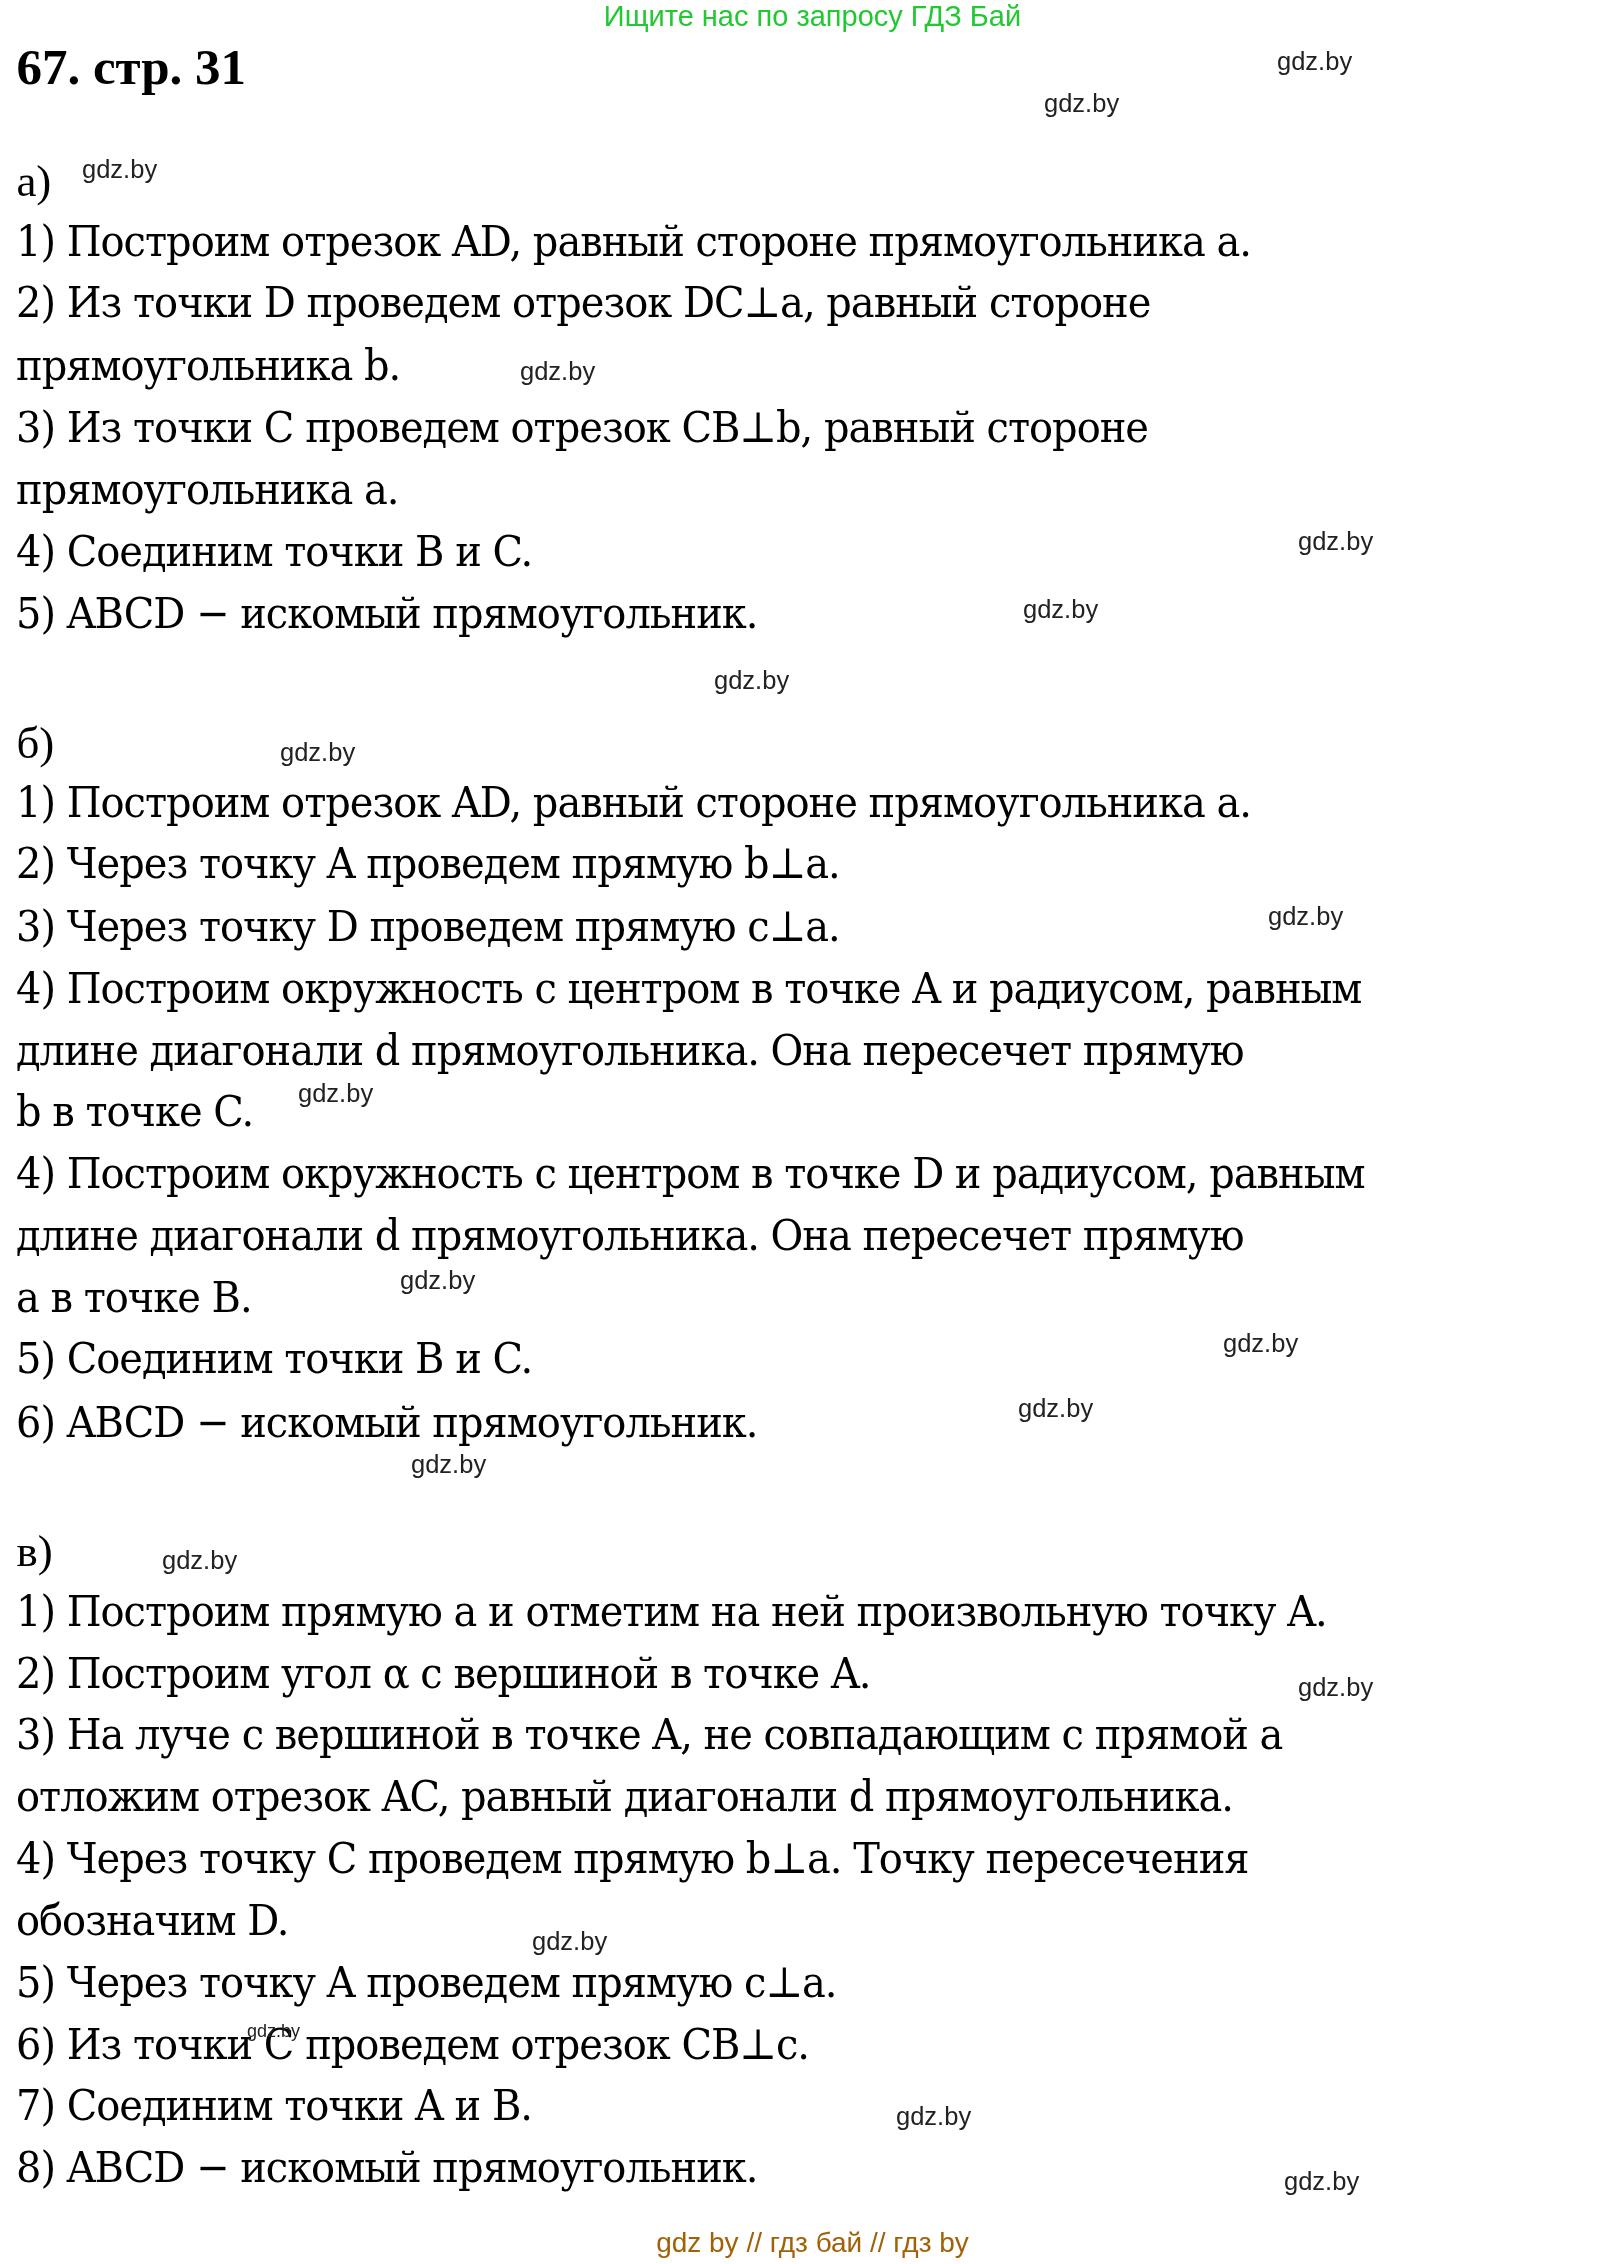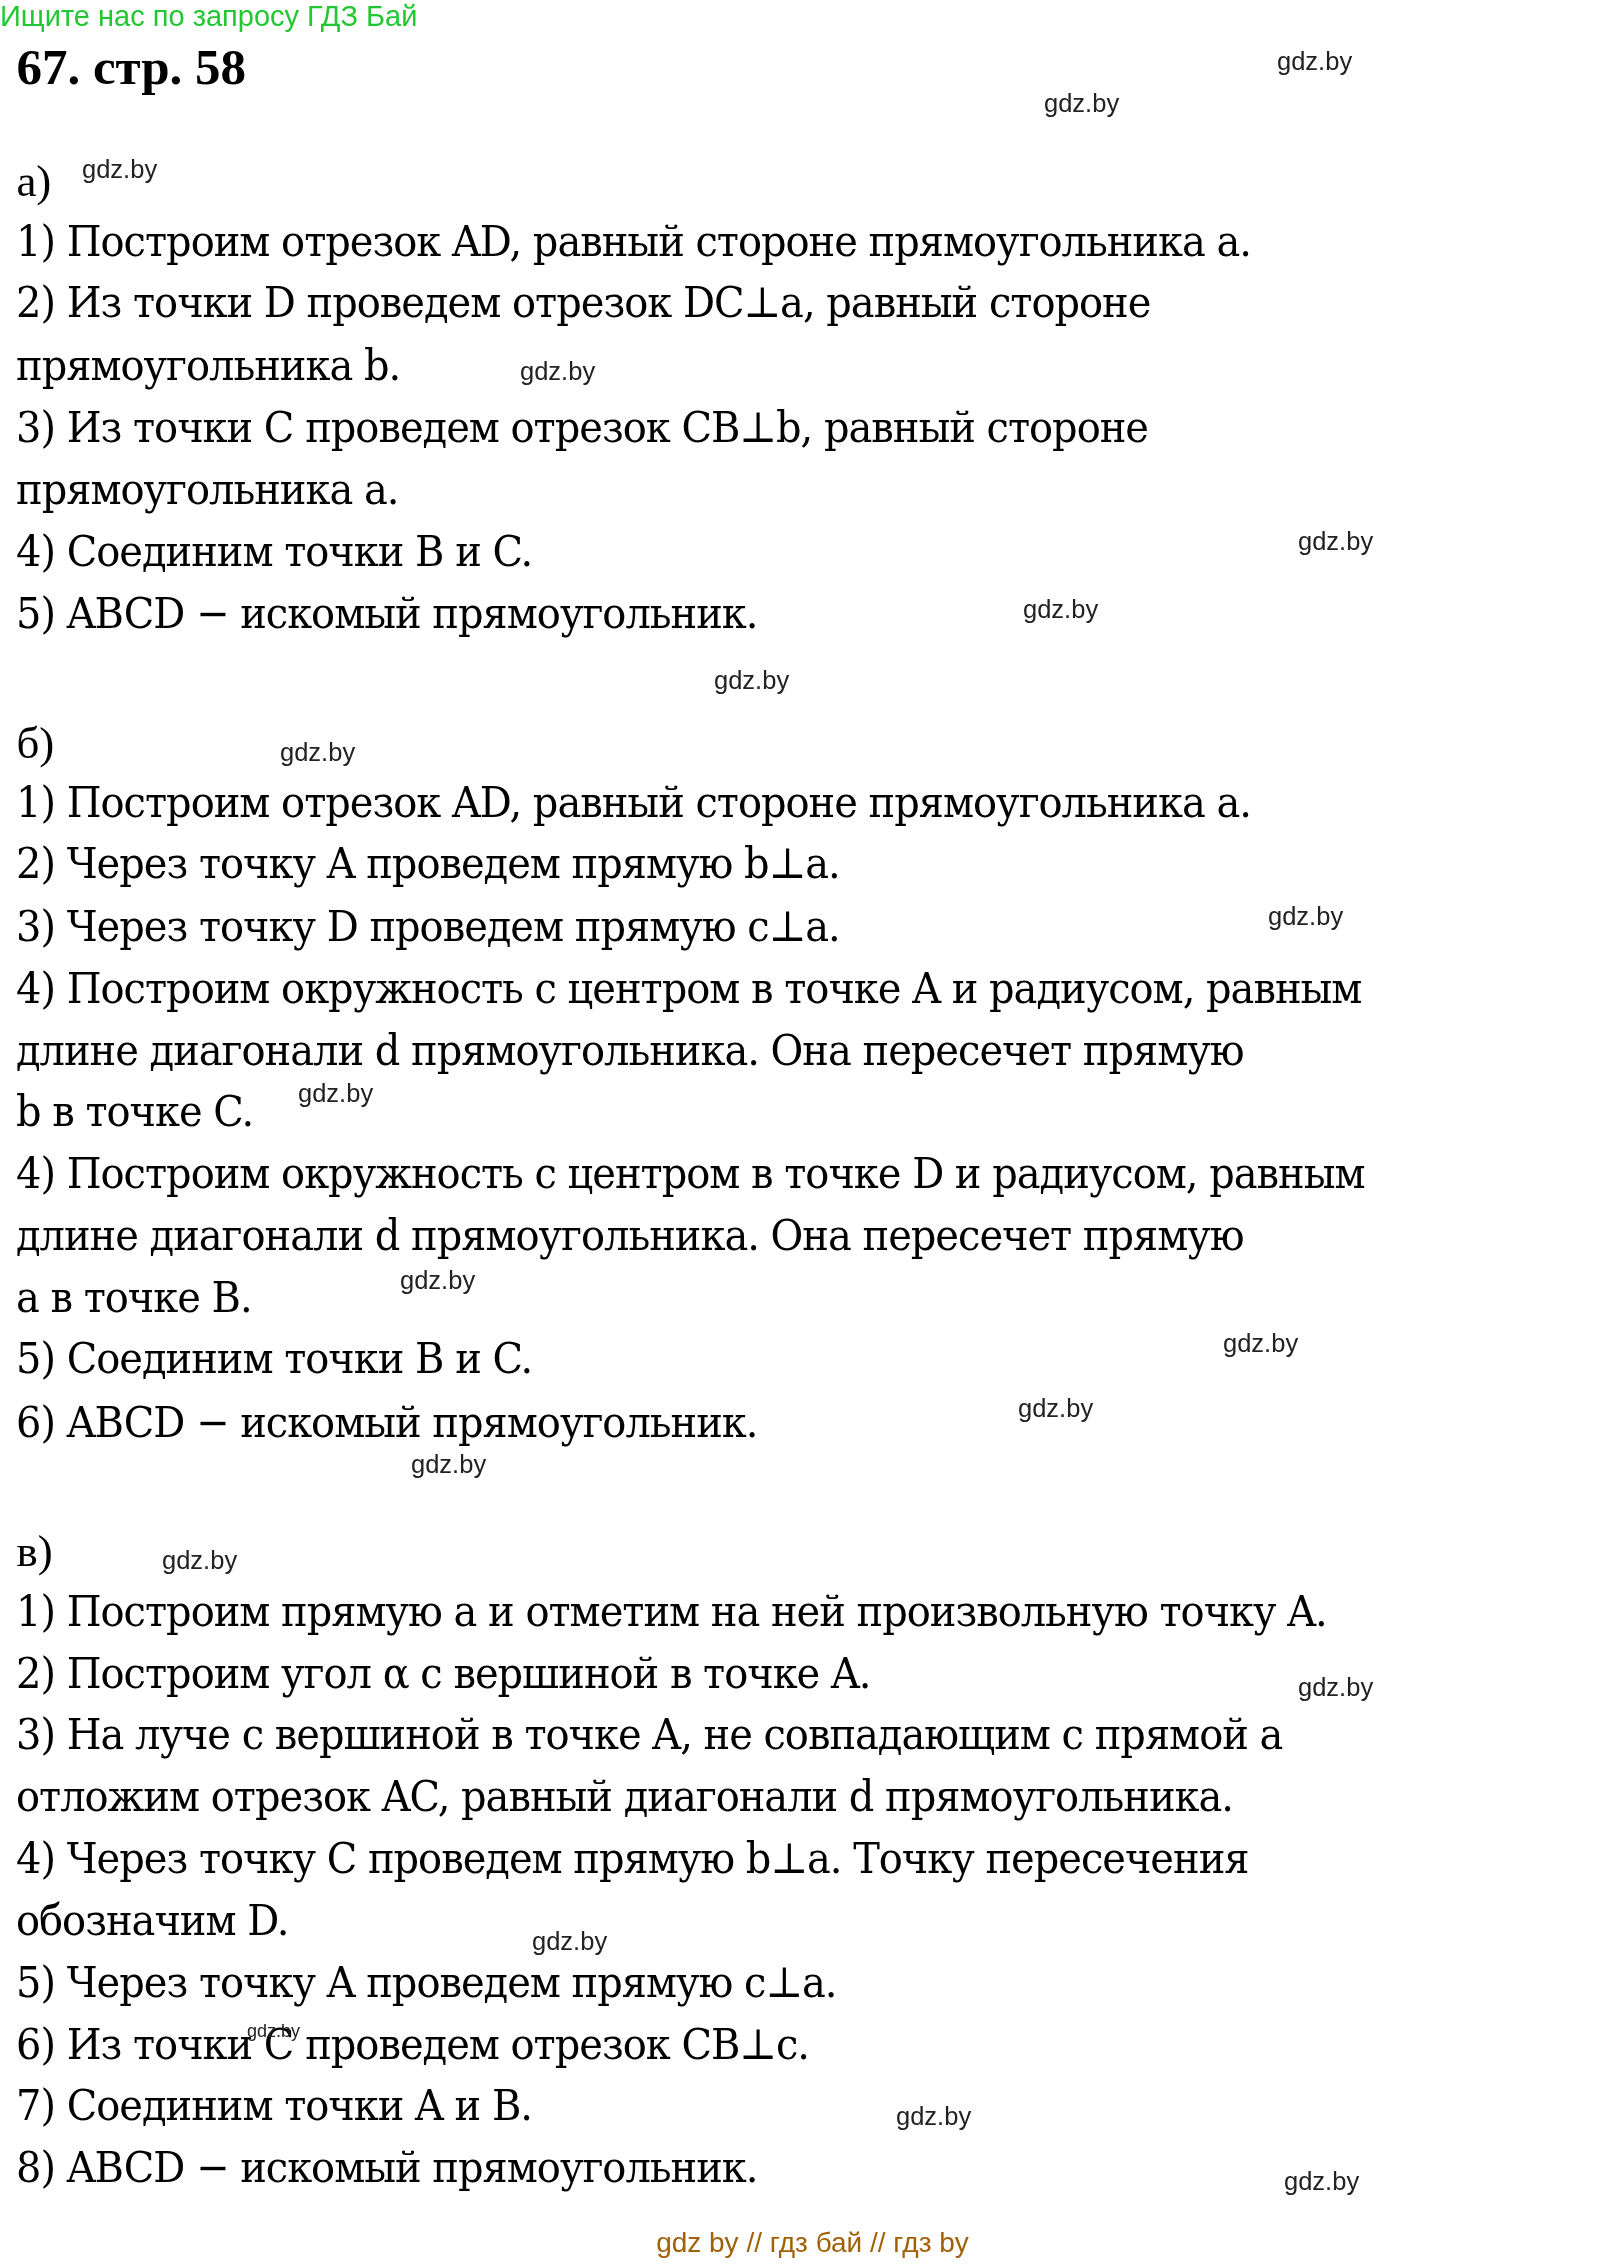--- a/index.html
+++ b/index.html
@@ -1,30 +1,30 @@
 <!DOCTYPE html>
 <html style="font-size:14.5px"><head>
 <meta charset="utf-8">
 <style>
   html, body { margin: 0; padding: 0; background: #ffffff; }
   body { width: 1625px; height: 2265px; position: relative; overflow: hidden; }
   .abs { position: absolute; white-space: nowrap; }
-  .top-banner { left: 0; width: 1625px; top: 0; font-family: "Liberation Sans", sans-serif; font-size: 29px; line-height: 33px; }
+  .top-banner { left: 0; width: 1625px; top: 0; text-align: center; font-family: "Liberation Sans", sans-serif; font-size: 29px; line-height: 33px; }
   .title { left: 16.4px; top: 38px; font-family: "Liberation Serif", serif; font-weight: bold; font-size: 51px; line-height: 58px; color: #000; }
   .label { left: 16.4px; font-family: "Liberation Serif", serif; font-size: 45px; line-height: 51px; color: #000; }
   .line { left: 16.4px; font-family: "DejaVu Serif", serif; font-size: 43px; line-height: 55px; color: #000; letter-spacing: -1.1px; transform: scaleX(0.93); transform-origin: left center; }
   .wm { font-family: "Liberation Sans", sans-serif; font-size: 25.5px; line-height: 29px; color: #222; }
   .footer { left: 0; width: 1625px; top: 2226px; text-align: center; font-family: "Liberation Sans", sans-serif; font-size: 28px; line-height: 33px; }
 </style>
 </head>
 <body>
 
 <div class="abs top-banner" style="color:#22c832;">Ищите нас по запросу ГДЗ Бай</div>
 
-<div class="abs title">67. стр. 58</div>
+<div class="abs title">67. стр. 31</div>
 
 <div class="abs label" style="top:156px;">а)</div>
 <div class="abs line" style="top:214px;">1) Построим отрезок AD, равный стороне прямоугольника a.</div>
 <div class="abs line" style="top:275px;">2) Из точки D проведем отрезок DC⊥a, равный стороне</div>
 <div class="abs line" style="top:338px;">прямоугольника b.</div>
 <div class="abs line" style="top:400px;">3) Из точки C проведем отрезок CB⊥b, равный стороне</div>
 <div class="abs line" style="top:462px;">прямоугольника a.</div>
 <div class="abs line" style="top:524px;">4) Соединим точки B и C.</div>
 <div class="abs line" style="top:586px;">5) ABCD − искомый прямоугольник.</div>
 

